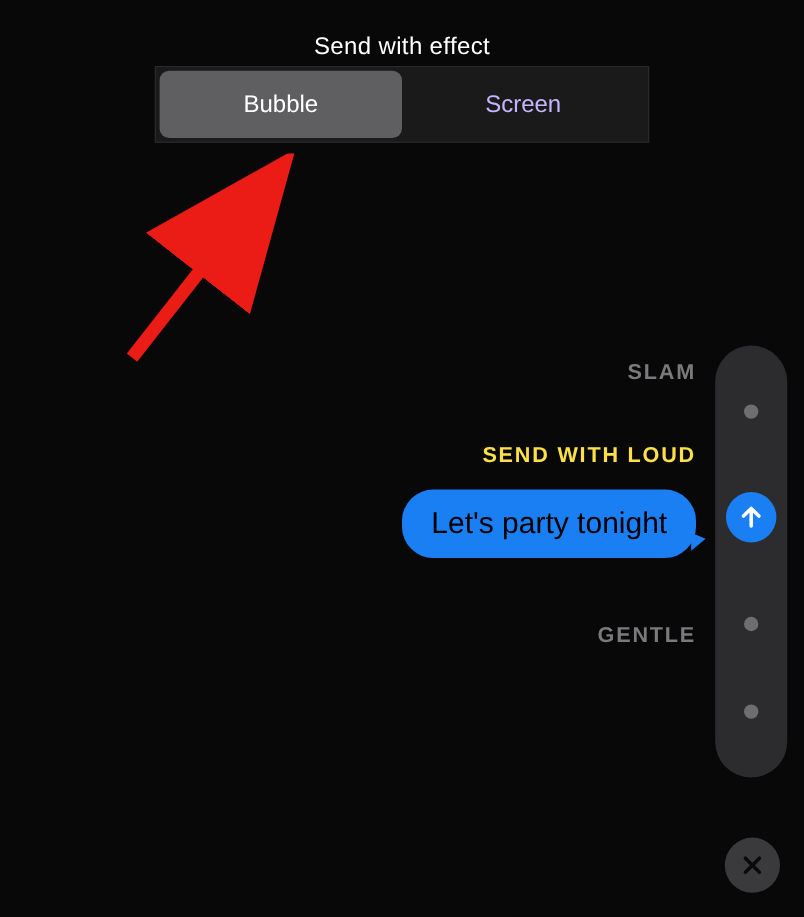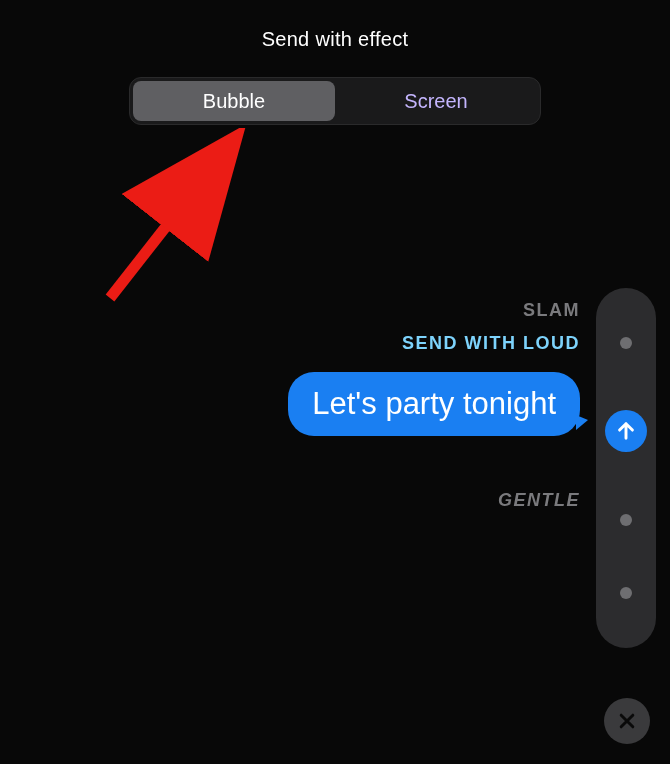--- a/index.html
+++ b/index.html
@@ -17,25 +17,25 @@
     }
     .header-title {
       text-align: center;
       color: #ffffff;
       font-size: 20px;
       font-weight: 400;
       padding-top: 28px;
       letter-spacing: 0.3px;
     }
     .segmented-control {
-      margin: 26px auto 0;
+      margin: 4px auto 0;
       width: 412px;
-      height: 48px;
+      height: 64px;
       background: #1a1a1b;
-      border-radius: 12px;
+      border-radius: 0;
       display: flex;
       padding: 3px;
       border: 1px solid #2a2a2b;
     }
     .segment {
       flex: 1;
       display: flex;
       align-items: center;
       justify-content: center;
       border-radius: 8px;
@@ -66,30 +66,30 @@
       align-items: flex-end;
     }
     .effect-label {
       color: #7a7a7d;
       font-size: 18px;
       font-weight: 600;
       letter-spacing: 1.5px;
       text-align: right;
     }
     .effect-label.active {
-      color: #7dd3fc;
-    }
-    .effect-slam { margin-bottom: 12px; }
+      color: #fde047;
+    }
+    .effect-slam { margin-bottom: 48px; }
     .effect-loud { margin-bottom: 18px; }
-    .effect-gentle { margin-top: 54px; margin-bottom: 56px; font-style: italic; }
+    .effect-gentle { margin-top: 54px; margin-bottom: 56px; }
     .effect-invisible { }
     .message-bubble {
       background: #1a7ff2;
-      color: #ffffff;
-      font-size: 31px;
+      color: #000000;
+      font-size: 25px;
       padding: 14px 24px;
       border-radius: 26px;
       position: relative;
       display: inline-block;
     }
     .message-bubble::after {
       content: '';
       position: absolute;
       right: -8px;
       bottom: 6px;

